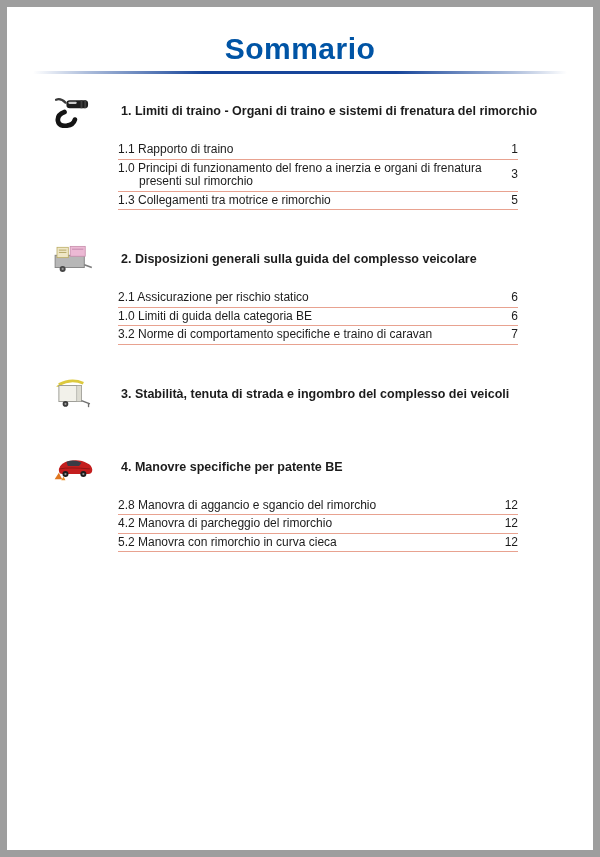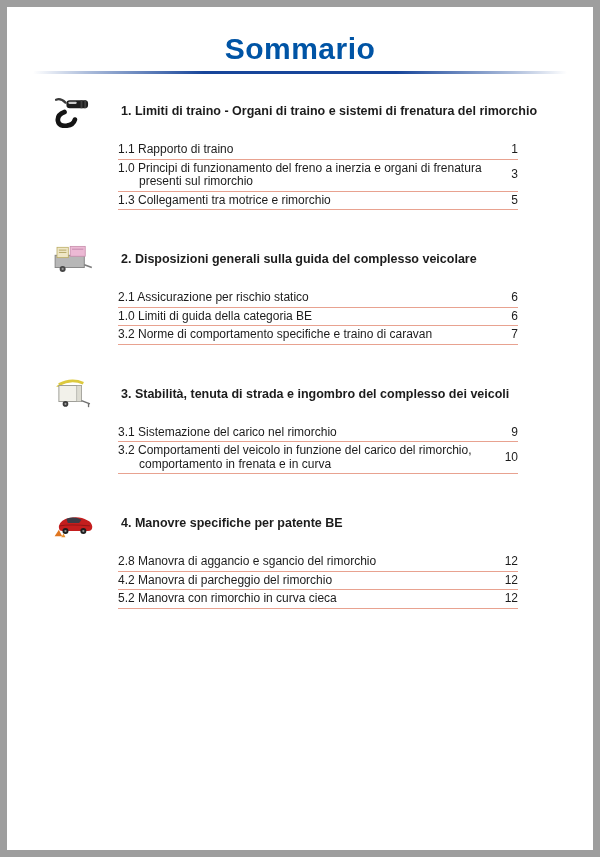--- a/index.html
+++ b/index.html
@@ -179,31 +179,20 @@
       <rect x="7" y="8" width="24" height="17" fill="#f2f1ea" stroke="#9a9a93" stroke-width="1"></rect>
       <rect x="26" y="8" width="5" height="17" fill="#dddcd2" stroke="#9a9a93" stroke-width="0.6"></rect>
       <circle cx="14" cy="27.5" r="3" fill="#3b3b3b"></circle>
       <circle cx="14" cy="27.5" r="1.1" fill="#9a9a9a"></circle>
       <path d="M31 24 l9 3.5" stroke="#6f6f6f" stroke-width="1.6"></path>
       <line x1="38.5" y1="26.5" x2="38.5" y2="31" stroke="#6f6f6f" stroke-width="1.4"></line>
     </svg>
           </span>
       <h2 class="sec-title">3. Stabilità, tenuta di strada e ingombro del complesso dei veicoli</h2>
     </div>
-    <div class="items">
-  <div class="item">
-    <span class="label">3.1 Sistemazione del carico nel rimorchio</span>
-    <span class="pageno">9</span>
-  </div>
-
-  <div class="item">
-    <span class="label">3.2 Comportamenti del veicolo in funzione del carico del rimorchio, comportamento in frenata e in curva</span>
-    <span class="pageno">10</span>
-  </div>
-</div>
   </section>
 
   <section class="toc-section">
     <div class="sec-head">
       <span class="icon-box">
             <svg viewBox="0 0 44 34" width="42" height="32">
       <path d="M7 19 q2 -7 11 -8.5 q12 -2 19 2.5 q5 2 5.5 7 q0 4.5 -4.5 4.5 l-27 0 q-4.5 0 -4 -5.5 z" fill="#c41e1e"></path>
       <path d="M15 11.5 q8 -3.5 16 1 l-2.5 3.5 l-12 0 z" fill="#3b3b45"></path>
       <path d="M8 19 q10 -2 32 0" stroke="#8f1414" stroke-width="1" fill="none"></path>
       <circle cx="14" cy="24.5" r="3.2" fill="#1e1e1e"></circle>

